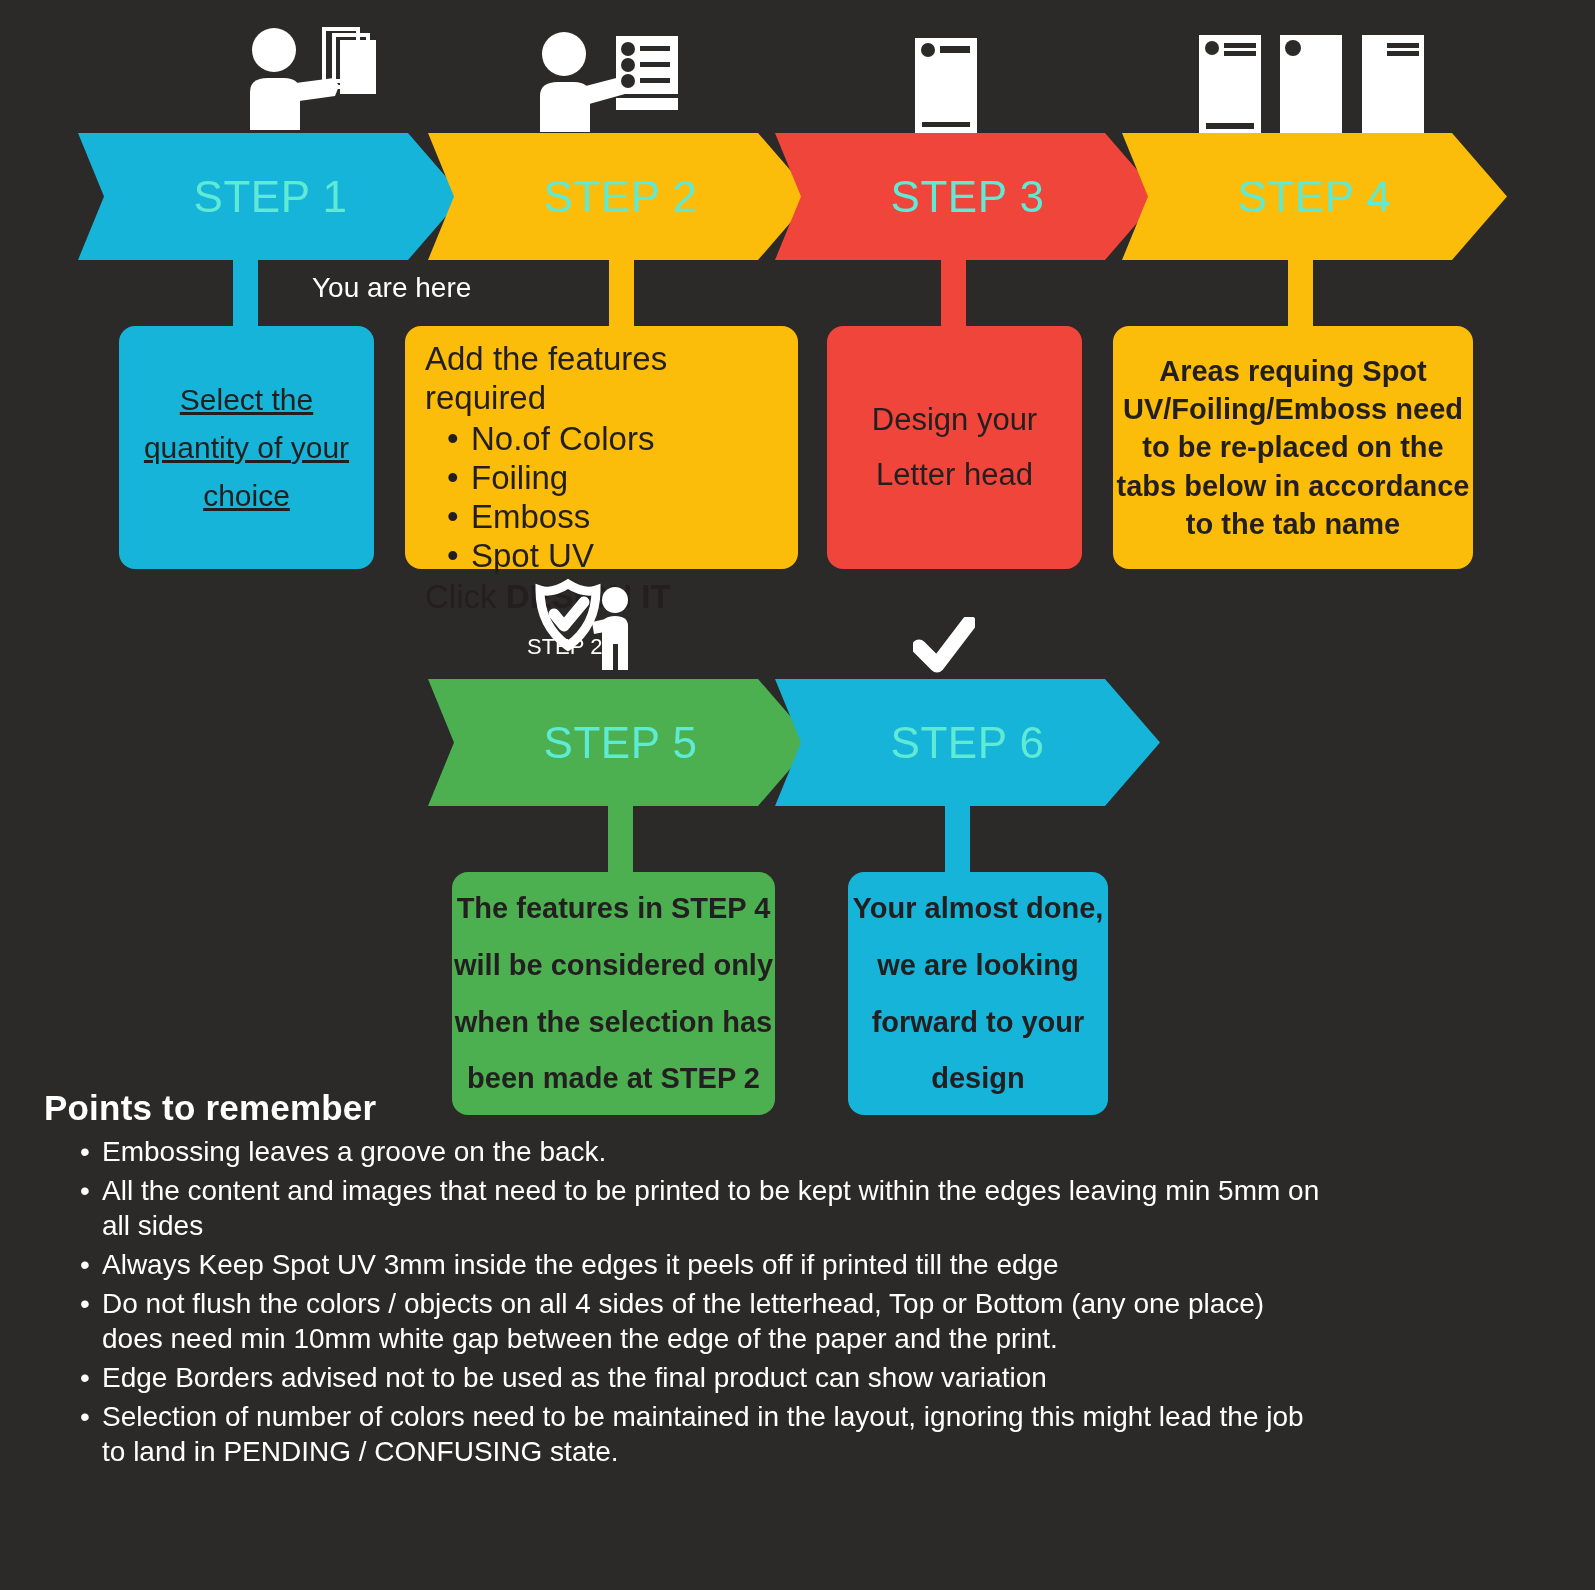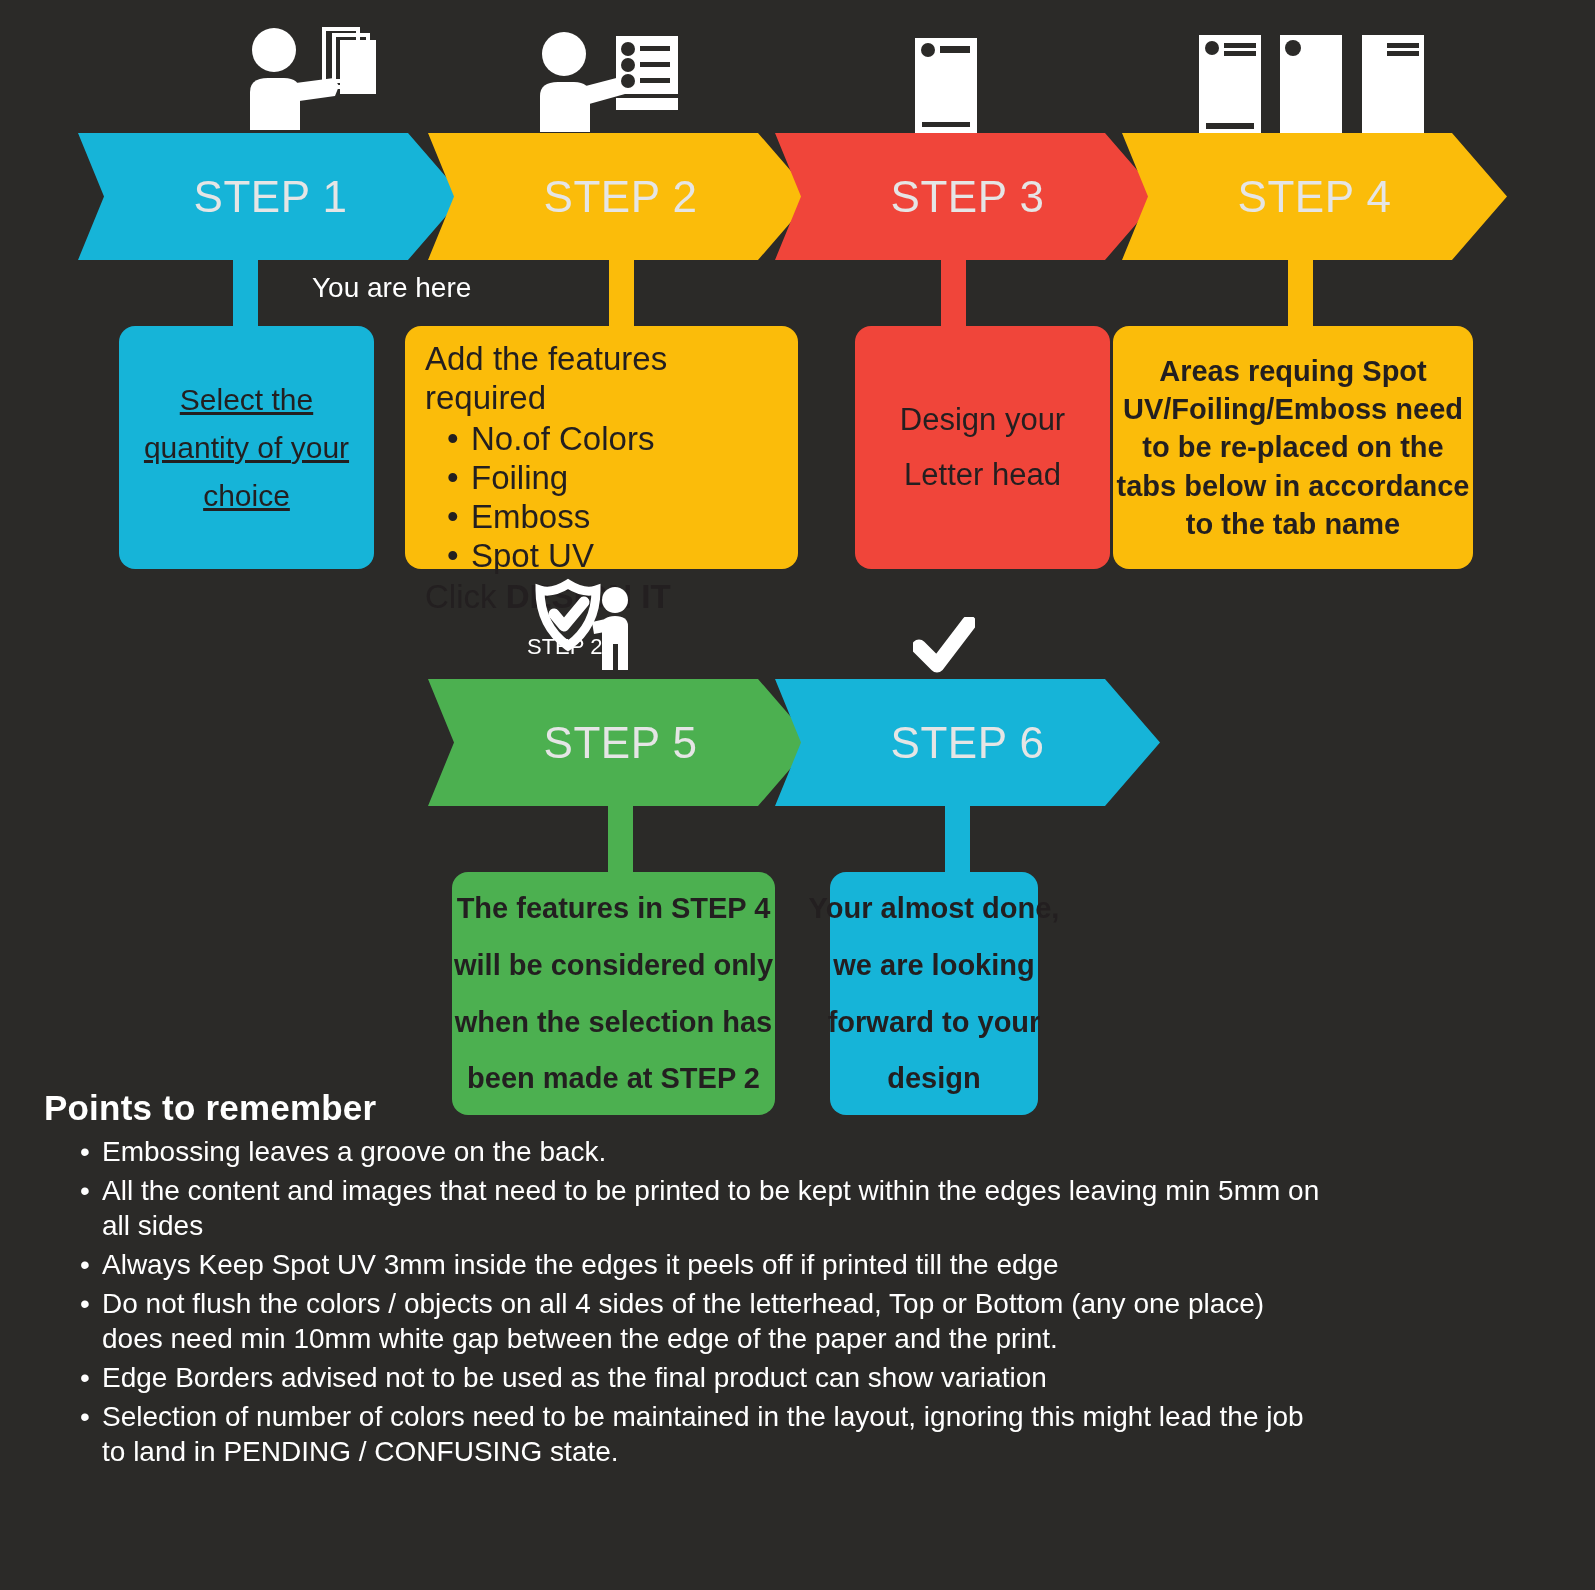--- a/index.html
+++ b/index.html
@@ -16,21 +16,21 @@
   .icon{position:absolute;}
   .icon svg{display:block;}
 
   
   .arrow{
     position:absolute;
     display:flex;align-items:center;justify-content:center;
   }
   .arrow .arrow-label{
     position:relative;z-index:2;
-    font-size:44px;color:#e5e5e5;letter-spacing:0.5px;
+    font-size:44px;color:#5eead4;letter-spacing:0.5px;
     white-space:nowrap;
   }
   .arrow .shape{position:absolute;inset:0;}
 
   
   .stem{position:absolute;}
 
   
   .box{
     position:absolute;
@@ -38,21 +38,21 @@
     box-sizing:border-box;
     display:flex;flex-direction:column;
     align-items:center;justify-content:center;
     color:#231f20;
     text-align:center;
     padding:10px 14px;
   }
   .box .line{white-space:nowrap;}
 
   .box.b1{font-size:30px;line-height:1.6;text-decoration:underline;}
-  .box.b3{font-size:31px;line-height:1.75;margin-left:28px;}
+  .box.b3{font-size:31px;line-height:1.75;}
   .box.b5,.box.b6{font-weight:bold;font-size:29px;line-height:1.95;}
   .box.b4{font-weight:bold;font-size:29px;line-height:1.32;}
 
   
   .box.b2{
     align-items:flex-start;justify-content:flex-start;
     text-align:left;font-size:33px;line-height:1.18;padding:14px 20px;
   }
   .box.b2 .hdr{margin-bottom:2px;}
   .box.b2 ul{margin:0;padding:0 0 0 46px;list-style:none;}
@@ -243,21 +243,21 @@
   <div class="stem" style="left:608px;top:798px;width:25px;height:90px;background:#4cb050;"></div>
   <div class="stem" style="left:945px;top:798px;width:25px;height:90px;background:#16b4d8;"></div>
 
   <div class="box b5" style="left:452px;top:872px;width:323px;height:243px;background:#4cb050;">
     <span class="line">The features in STEP 4</span>
     <span class="line">will be considered only</span>
     <span class="line">when the selection has</span>
     <span class="line">been made at STEP 2</span>
   </div>
 
-  <div class="box b6" style="left:830px;top:872px;width:208px;height:243px;background:#16b4d8;">
+  <div class="box b6" style="left:848px;top:872px;width:260px;height:243px;background:#16b4d8;">
     <span class="line">Your almost done,</span>
     <span class="line">we are looking</span>
     <span class="line">forward to your</span>
     <span class="line">design</span>
   </div>
 
   <div class="points" style="left:44px;top:1088px;width:1520px;">
     <div class="points-title">Points to remember</div>
     <ul>
       <li>

